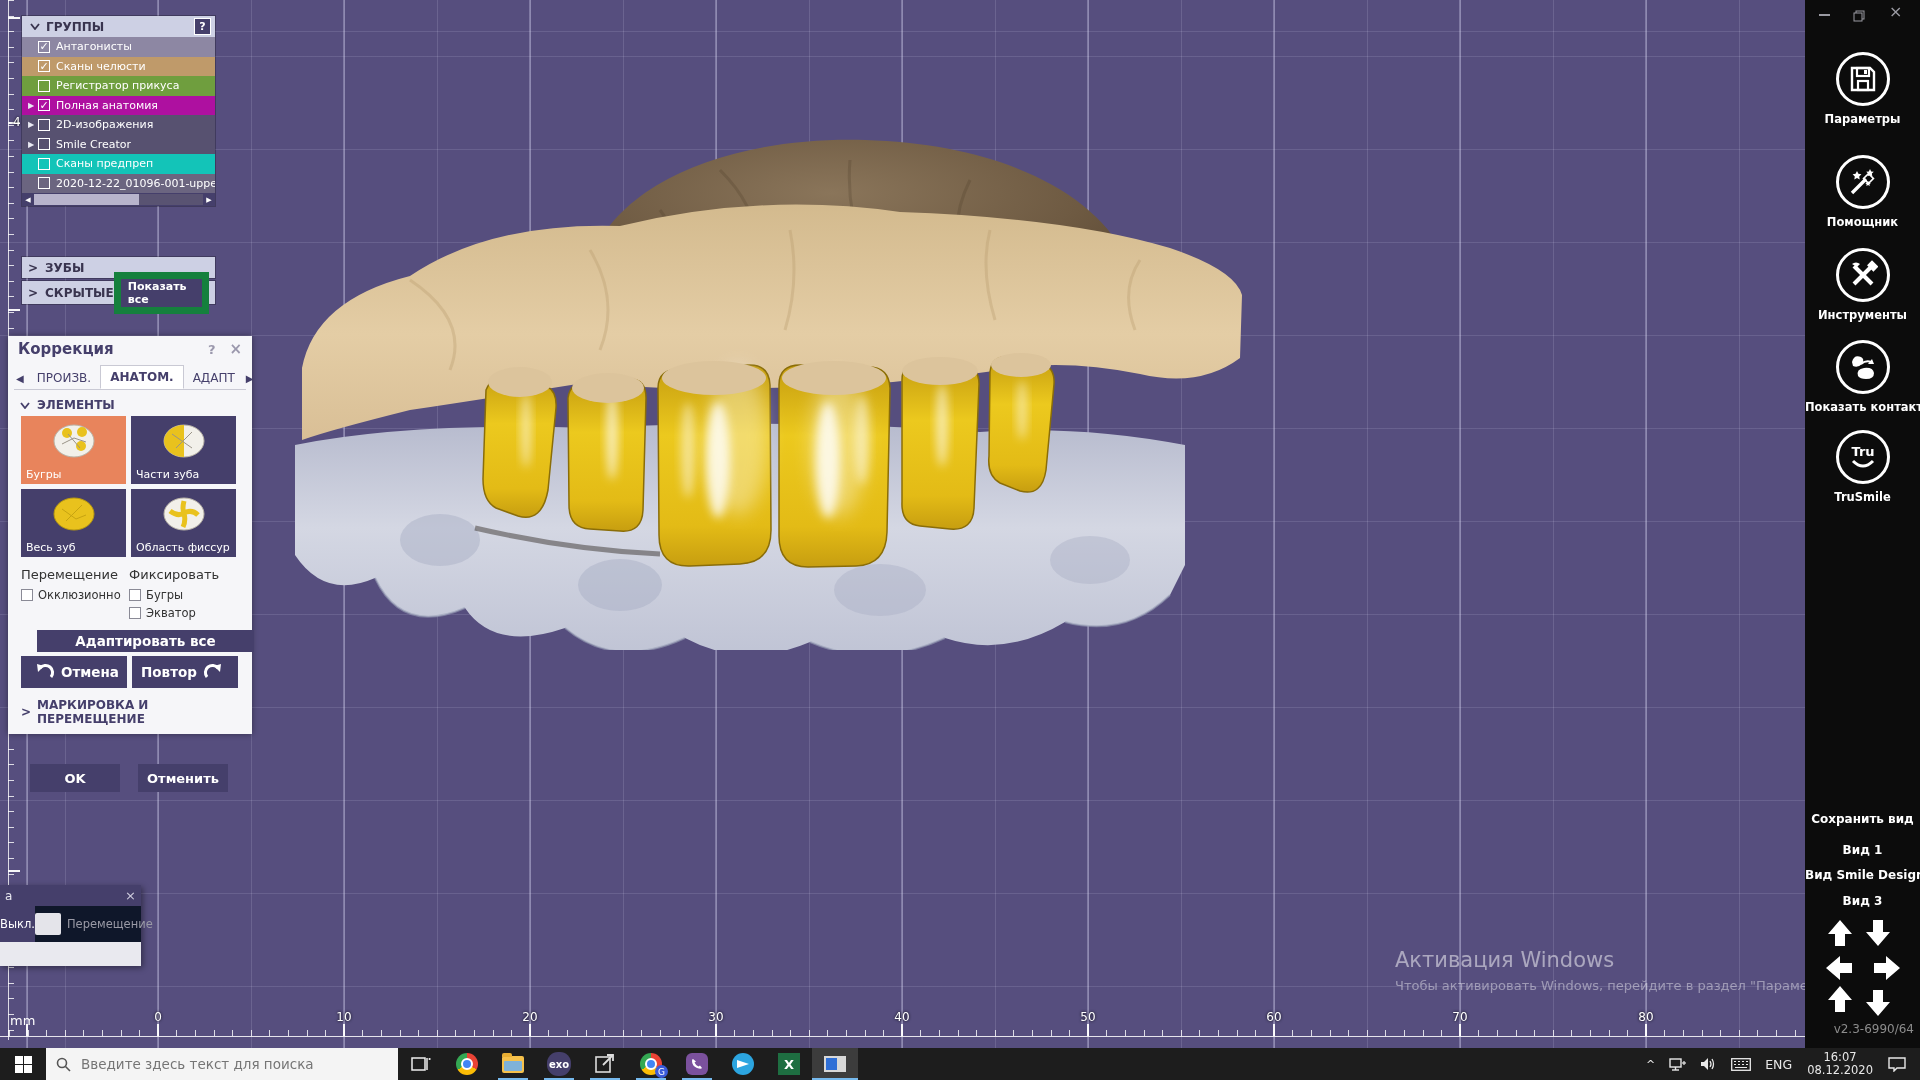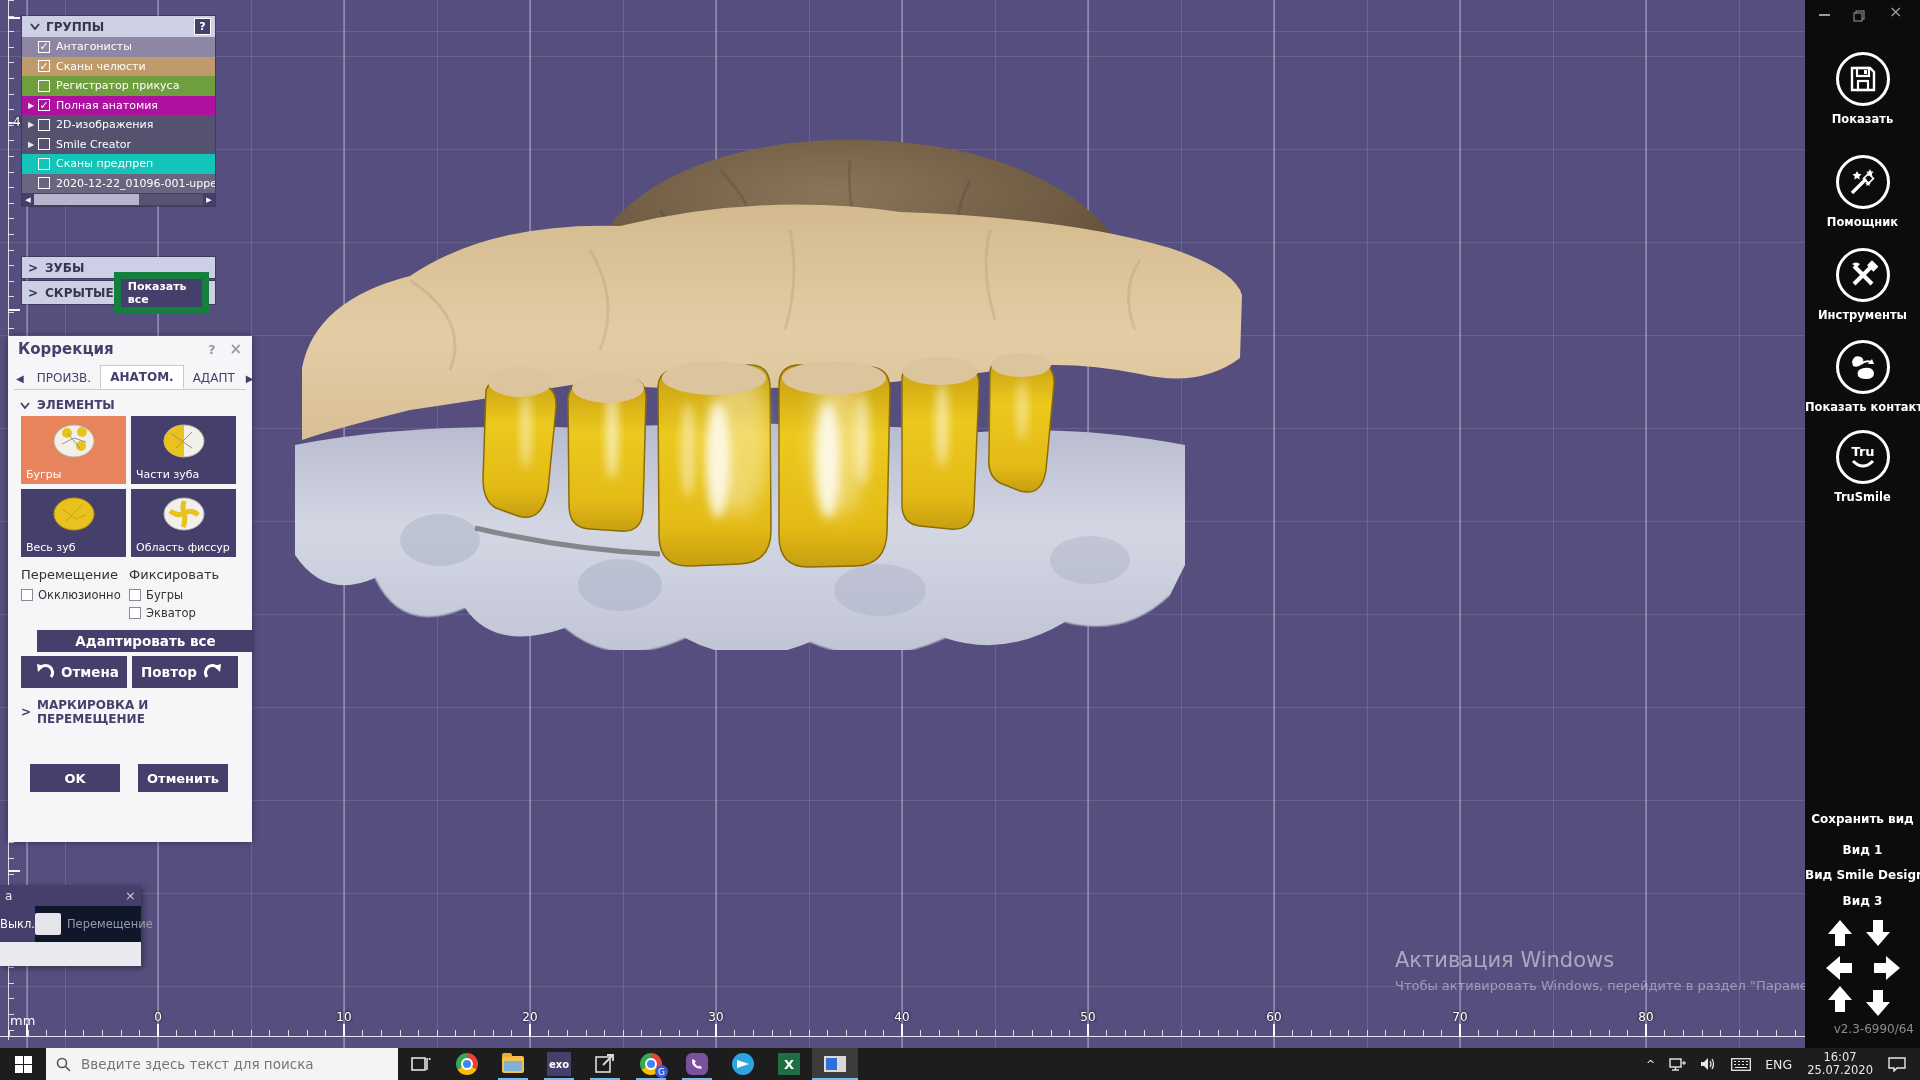--- a/index.html
+++ b/index.html
@@ -57,21 +57,21 @@
   .gp-scroll .sb-track { flex:1; height:11px; background:#595372; position:relative; }
   .gp-scroll .sb-thumb { position:absolute; left:0; top:0; width:62%; height:11px; background:#b8b4cc; }
 
   .section-bar { position:absolute; left:22px; width:193px; height:21px; background:#cdd0e4; color:#39344f;
                  display:flex; align-items:center; font-weight:bold; font-size:12px; padding:0 6px; z-index:5; box-shadow:0 0 0 1px rgba(0,0,0,.25); }
   .section-chev { font-weight:bold; margin-right:7px; font-size:12px; }
   .show-all-btn { margin-left:auto; background:#453f6b; border:7px solid #15803d; color:#fff; font-size:11px; font-weight:bold;
                   padding:1px 7px; cursor:default; }
 
   
-  #corr { position:absolute; left:8px; top:336px; width:244px; height:506px; background:#f6f6f9; z-index:5;
+  #corr { position:absolute; left:8px; top:336px; width:244px; height:398px; background:#f6f6f9; z-index:5;
           box-shadow:0 0 6px rgba(0,0,0,.4); font-size:12px; color:#39344f; }
   .corr-title { height:26px; display:flex; align-items:center; padding:0 10px; color:#453f6b; font-weight:bold; font-size:15px; }
   .corr-title .q { margin-left:auto; color:#9b98ad; font-size:13px; }
   .corr-title .x { margin-left:14px; color:#9b98ad; font-size:15px; }
   .corr-tabs { display:flex; align-items:flex-end; height:26px; margin:2px 6px 0 6px; border-bottom:1px solid #c9c9d4; }
   .tab-arrow { font-size:10px; color:#453f6b; padding:0 4px 5px 2px; }
   .corr-tab { padding:4px 9px; color:#453f6b; font-size:12px; }
   .corr-tab.active { background:#fff; border:1px solid #c9c9d4; border-bottom:1px solid #fff; font-weight:bold; }
   .elem-head { display:flex; align-items:center; color:#453f6b; font-weight:bold; font-size:12px; margin:8px 0 4px 12px; }
   .elem-head svg { margin-right:7px; }
@@ -138,21 +138,21 @@
   .chrome-ic { width:22px; height:22px; border-radius:50%;
       background:conic-gradient(#ea4335 0 33%, #fbbc05 33% 66%, #34a853 66% 100%); position:relative; }
   .chrome-ic::after { content:""; position:absolute; left:5px; top:5px; width:12px; height:12px; border-radius:50%;
       background:#4285f4; border:2px solid #fff; box-sizing:border-box; }
   .gbadge { position:absolute; right:6px; bottom:2px; width:13px; height:13px; border-radius:50%; background:#3b5bdb;
       color:#fff; font-size:9px; display:flex; align-items:center; justify-content:center; }
   .folder-ic { width:22px; height:17px; background:#f6c14b; border-radius:2px; position:relative; }
   .folder-ic::before { content:""; position:absolute; left:0; top:-3px; width:10px; height:4px; background:#e8ae33; border-radius:2px 2px 0 0; }
   .folder-ic::after { content:""; position:absolute; left:2px; top:5px; right:2px; bottom:2px; background:#7fb2d9; border-radius:1px; }
   .exo-ic { width:24px; height:24px; background:#453f6b; color:#fff; font-size:10px; font-weight:bold;
-      display:flex; align-items:center; justify-content:center; }
+      display:flex; align-items:center; justify-content:center;border-radius:11px; }
   .viber-ic { width:22px; height:22px; background:#7b519d; border-radius:6px; color:#fff; display:flex; align-items:center; justify-content:center; }
   .tg-ic { width:22px; height:22px; background:#2ca5e0; border-radius:50%; position:relative; }
   .tg-ic::after { content:""; position:absolute; left:5px; top:7px; border-left:12px solid #fff; border-top:4px solid transparent; border-bottom:4px solid transparent; }
   .xl-ic { width:22px; height:22px; background:#1e6e41; color:#fff; font-weight:bold; font-size:13px;
       display:flex; align-items:center; justify-content:center; }
   .winapp-ic { width:22px; height:16px; background:#d8d8d8; position:relative; }
   .winapp-ic::after { content:""; position:absolute; left:2px; top:2px; width:11px; height:12px; background:#2f6fd6; }
   .tb-tray { margin-left:auto; display:flex; align-items:center; height:32px; color:#e8e8e8; }
   .tray-item { margin:0 7px; display:flex; align-items:center; }
   .tray-lang { font-size:12.5px; }
@@ -461,21 +461,21 @@
 
     <div class="tool" style="top:52px">
       <div class="circ">
         <svg width="28" height="28" viewBox="0 0 28 28">
             <path d="M3,3 L21,3 L25,7 L25,25 L3,25 Z" fill="none" stroke="#fff" stroke-width="2.4"></path>
             <rect x="8" y="3" width="12" height="8" fill="none" stroke="#fff" stroke-width="2.2"></rect>
             <rect x="15" y="5" width="3" height="4" fill="#fff"></rect>
             <rect x="9" y="16" width="10" height="9" fill="none" stroke="#fff" stroke-width="2.2"></rect>
           </svg>
       </div>
-      <div class="tlabel">Показать</div>
+      <div class="tlabel">Параметры</div>
     </div>
 
     <div class="tool" style="top:155px">
       <div class="circ">
         <svg width="30" height="30" viewBox="0 0 30 30">
             <line x1="4" y1="26" x2="18" y2="12" stroke="#fff" stroke-width="3.4"></line>
             <rect x="17" y="8" width="7" height="7" fill="none" stroke="#fff" stroke-width="1.6" transform="rotate(45 20.5 11.5)"></rect>
             <path d="M9,4 l1.4,2.8 3,.5 -2.2,2.1 .5,3 -2.7,-1.5 -2.7,1.5 .5,-3 -2.2,-2.1 3,-.5 Z" fill="#fff"></path>
             <path d="M22,2 l1.2,2.4 2.6,.4 -1.9,1.8 .4,2.6 -2.3,-1.3 -2.3,1.3 .4,-2.6 -1.9,-1.8 2.6,-.4 Z" fill="#fff"></path>
             <path d="M26,14 l1,2 2.2,.35 -1.6,1.5 .35,2.2 -2,-1.1 -2,1.1 .35,-2.2 -1.6,-1.5 2.2,-.35 Z" fill="#fff" transform="translate(-2,2) scale(.85)"></path>
@@ -618,21 +618,21 @@
       </span>
       <span class="tray-item">
         <svg width="20" height="13" viewBox="0 0 20 13">
             <rect x="0.7" y="0.7" width="18.6" height="11.6" fill="none" stroke="#e8e8e8" stroke-width="1.3"></rect>
             <path d="M3,3.5 h2 M7,3.5 h2 M11,3.5 h2 M15,3.5 h2 M3,6.5 h2 M7,6.5 h2 M11,6.5 h2 M15,6.5 h2 M4,9.5 h12" stroke="#e8e8e8" stroke-width="1.2"></path>
           </svg>
       </span>
       <span class="tray-item tray-lang">ENG</span>
       <span class="tray-clock">
         <div>16:07</div>
-        <div>25.07.2020</div>
+        <div>08.12.2020</div>
       </span>
       <span class="tray-item" style="margin-right:14px">
         <svg width="18" height="15" viewBox="0 0 18 15">
             <path d="M1,1 h16 v10 h-8 l-3,3 v-3 h-5 Z" fill="none" stroke="#e8e8e8" stroke-width="1.4"></path>
           </svg>
       </span>
     </div>
   </div>
 
 </div>

